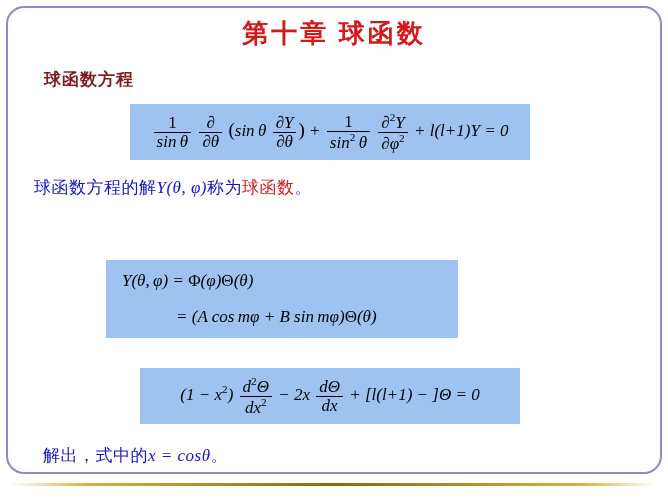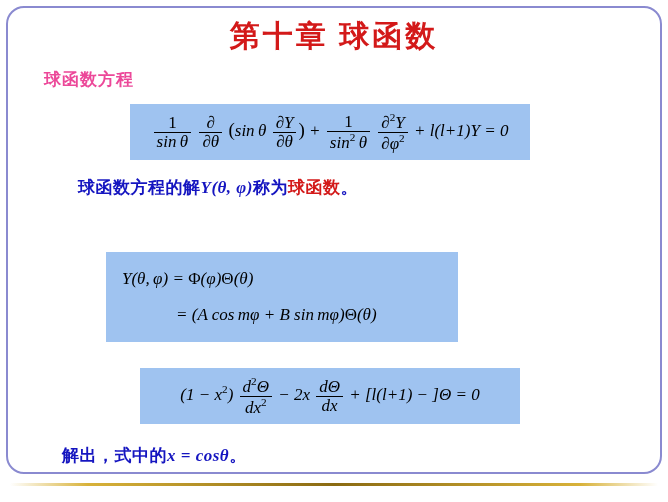--- a/index.html
+++ b/index.html
@@ -38,58 +38,57 @@
     bottom: 16px;
     height: 3px;
     background: linear-gradient(to right, #ffffff 0%, #d8b23a 12%, #8a6a12 50%, #d8b23a 88%, #ffffff 100%);
   }
   .title {
     position: absolute;
     left: 0;
     right: 0;
     top: 16px;
     text-align: center;
-    font-size: 30px;
+    font-size: 26px;
     font-weight: bold;
     color: #d31919;
     letter-spacing: 3px;
     font-family: "Liberation Serif", serif;
   }
   .subhead {
     position: absolute;
     left: 44px;
     top: 68px;
     font-size: 17px;
     font-weight: bold;
-    color: #ec4899;
+    color: #7f1d1d;
     letter-spacing: 1px;
   }
   .eqbox {
     position: absolute;
     background: #9fc3f0;
     box-sizing: border-box;
     color: #000000;
   }
   .eq1 { left: 130px; top: 104px; width: 400px; height: 56px; }
-  .eq2 { left: 106px; top: 252px; width: 352px; height: 90px; }
+  .eq2 { left: 106px; top: 260px; width: 352px; height: 78px; }
   .eq3 { left: 140px; top: 368px; width: 380px; height: 56px; }
 
   .line {
     position: absolute;
     font-size: 17px;
     color: #1515c0;
-    font-weight: bold;
+    font-weight: normal;
     letter-spacing: 0.5px;
     white-space: nowrap;
-    margin-left: 44px;
   }
   .l-solution { left: 34px; top: 176px; }
   .l-separate { left: 68px; top: 216px; }
   .l-legendre { left: 48px; top: 336px; }
-  .l-solveout { left: 18px; top: 444px; }
+  .l-solveout { left: 43px; top: 444px; }
 
   .hl-red { color: #d31919; }
 
   
   .math {
     font-family: "Liberation Serif", serif;
     font-style: italic;
     font-size: 17px;
   }
   .mathu { font-style: normal; }

